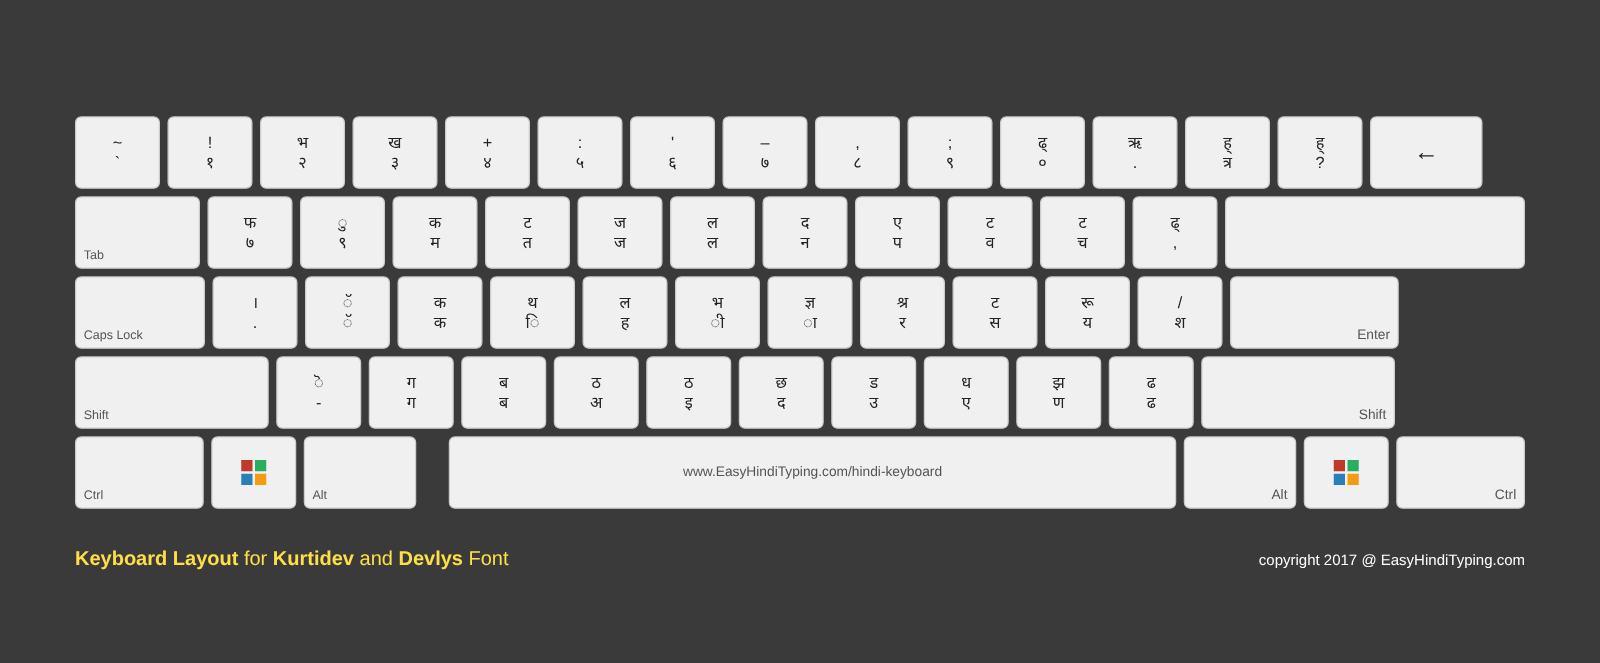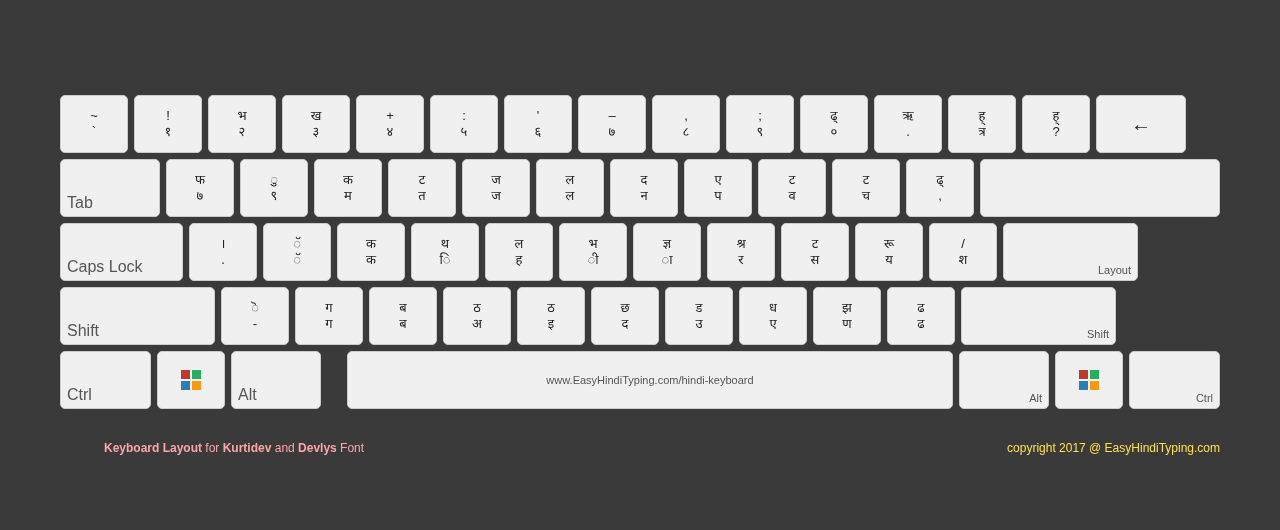--- a/index.html
+++ b/index.html
@@ -45,65 +45,64 @@
       font-size: 13px;
       line-height: 1.2;
       text-align: center;
     }
     .key .bot-char {
       font-size: 13px;
       line-height: 1.2;
       text-align: center;
     }
     .key .key-label {
-      font-size: 16px;
+      font-size: 10px;
       color: #555;
       text-align: left;
       align-self: flex-start;
       position: absolute;
       bottom: 4px;
       left: 6px;
     }
     .key .key-label-right {
       font-size: 11px;
       color: #555;
       text-align: right;
       align-self: flex-end;
       position: absolute;
       bottom: 4px;
       right: 6px;
     }
     .key-normal { width: 68px; }
     .key-tab { width: 100px; }
-    .key-caps { width: 123px; }
+    .key-caps { width: 104px; }
     .key-enter { width: 135px; }
     .key-shift-left { width: 155px; }
     .key-shift-right { width: 155px; }
     .key-backspace { width: 90px; }
     .key-space { flex: 1; margin-left: 20px; }
-    .key-ctrl { width: 91px; text-decoration: underline; }
+    .key-ctrl { width: 103px; text-decoration: underline; }
     .key-alt { width: 90px; }
     .key-win { width: 68px; }
     .footer {
       display: flex;
       justify-content: space-between;
       align-items: center;
       width: 1220px;
       padding: 6px 30px 0;
     }
     .footer-left {
-      color: #fca5a5;
-      font-size: 12px;
-      margin-left: 44px;
+      color: #fde047;
+      font-size: 16px;
     }
     .footer-left b {
       font-weight: bold;
     }
     .footer-right {
-      color: #fde047;
+      color: #ffffff;
       font-size: 12px;
       margin-left: 36px;
     }
     .win-logo {
       display: grid;
       grid-template-columns: 1fr 1fr;
       gap: 2px;
       width: 20px;
       height: 20px;
     }
@@ -276,21 +275,21 @@
     </div>
     <div class="key key-normal">
       <span class="top-char">रू</span>
       <span class="bot-char">य</span>
     </div>
     <div class="key key-normal">
       <span class="top-char">/</span>
       <span class="bot-char">श</span>
     </div>
     <div class="key key-enter">
-      <span class="key-label-right">Layout</span>
+      <span class="key-label-right">Enter</span>
     </div>
   </div>
 
   <div class="keyboard-row">
     <div class="key key-shift-left">
       <span class="key-label">Shift</span>
     </div>
     <div class="key key-normal">
       <span class="top-char">ॆ</span>
       <span class="bot-char">-</span>

